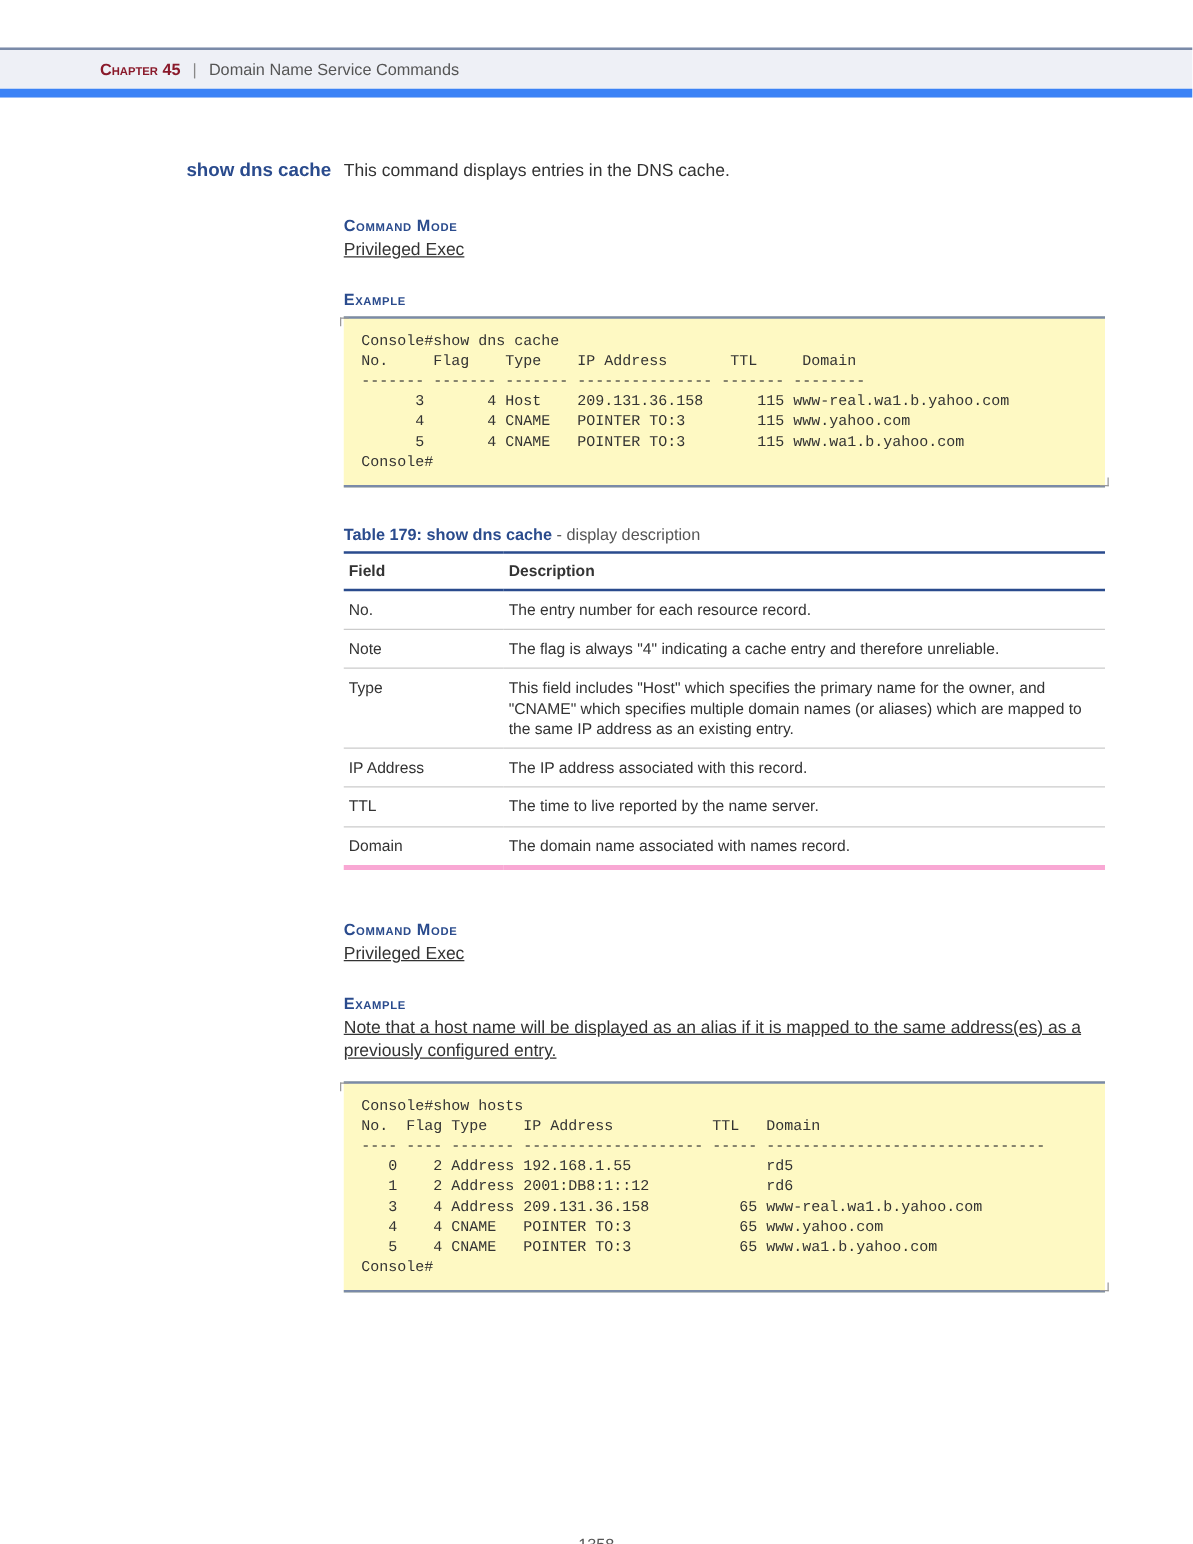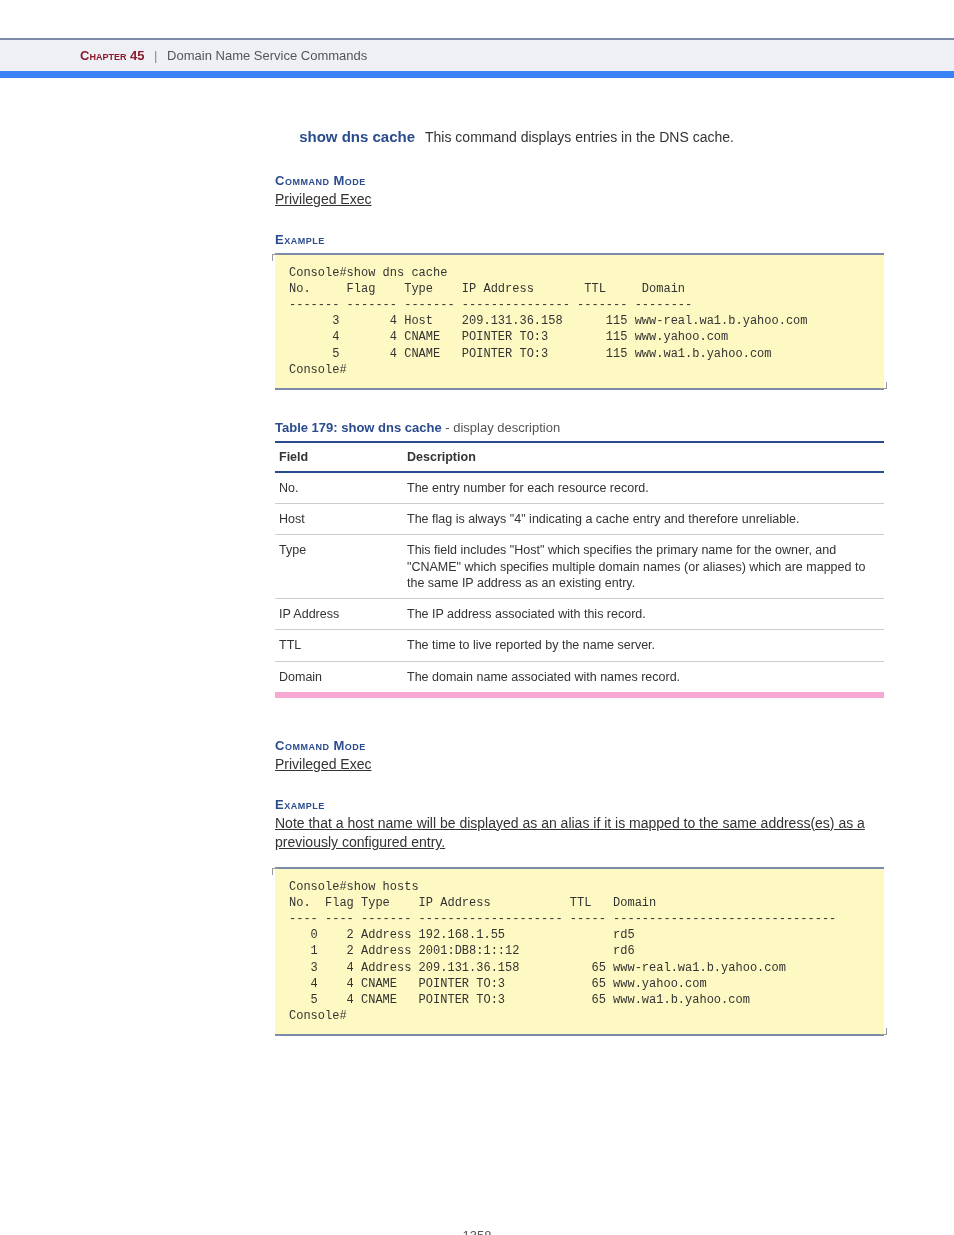--- a/index.html
+++ b/index.html
@@ -40,21 +40,20 @@
     font-size: 13px;
   }
   .content {
     padding-left: 80px;
     padding-right: 70px;
   }
   .cmd-row {
     display: flex;
     align-items: baseline;
     margin-bottom: 28px;
-    justify-content: center;
   }
   .cmd-name {
     width: 195px;
     text-align: right;
     color: #2a4b8d;
     font-weight: bold;
     font-size: 15px;
     flex-shrink: 0;
     padding-right: 10px;
     box-sizing: border-box;
@@ -149,21 +148,21 @@
     padding: 7px 4px;
     color: #333;
   }
   table.desc-table td {
     padding: 7px 4px;
     vertical-align: top;
     border-bottom: 1px solid #ccc;
     line-height: 1.3;
   }
   table.desc-table tbody tr:last-child td {
-    border-bottom: 6px solid #f9a8d4;
+    border-bottom: 4px solid #f9a8d4;
   }
   table.desc-table td.field {
     width: 120px;
   }
   .page-number {
     position: absolute;
     bottom: 30px;
     left: 0;
     right: 0;
     text-align: center;
@@ -214,21 +213,21 @@
             <th>Field</th>
             <th>Description</th>
           </tr>
         </thead>
         <tbody>
           <tr>
             <td class="field">No.</td>
             <td>The entry number for each resource record.</td>
           </tr>
           <tr>
-            <td class="field">Host</td>
+            <td class="field">Note</td>
             <td>The flag is always "4" indicating a cache entry and therefore unreliable.</td>
           </tr>
           <tr>
             <td class="field">Type</td>
             <td>This field includes "Host" which specifies the primary name for the owner, and "CNAME" which specifies multiple domain names (or aliases) which are mapped to the same IP address as an existing entry.</td>
           </tr>
           <tr>
             <td class="field">IP Address</td>
             <td>The IP address associated with this record.</td>
           </tr>

